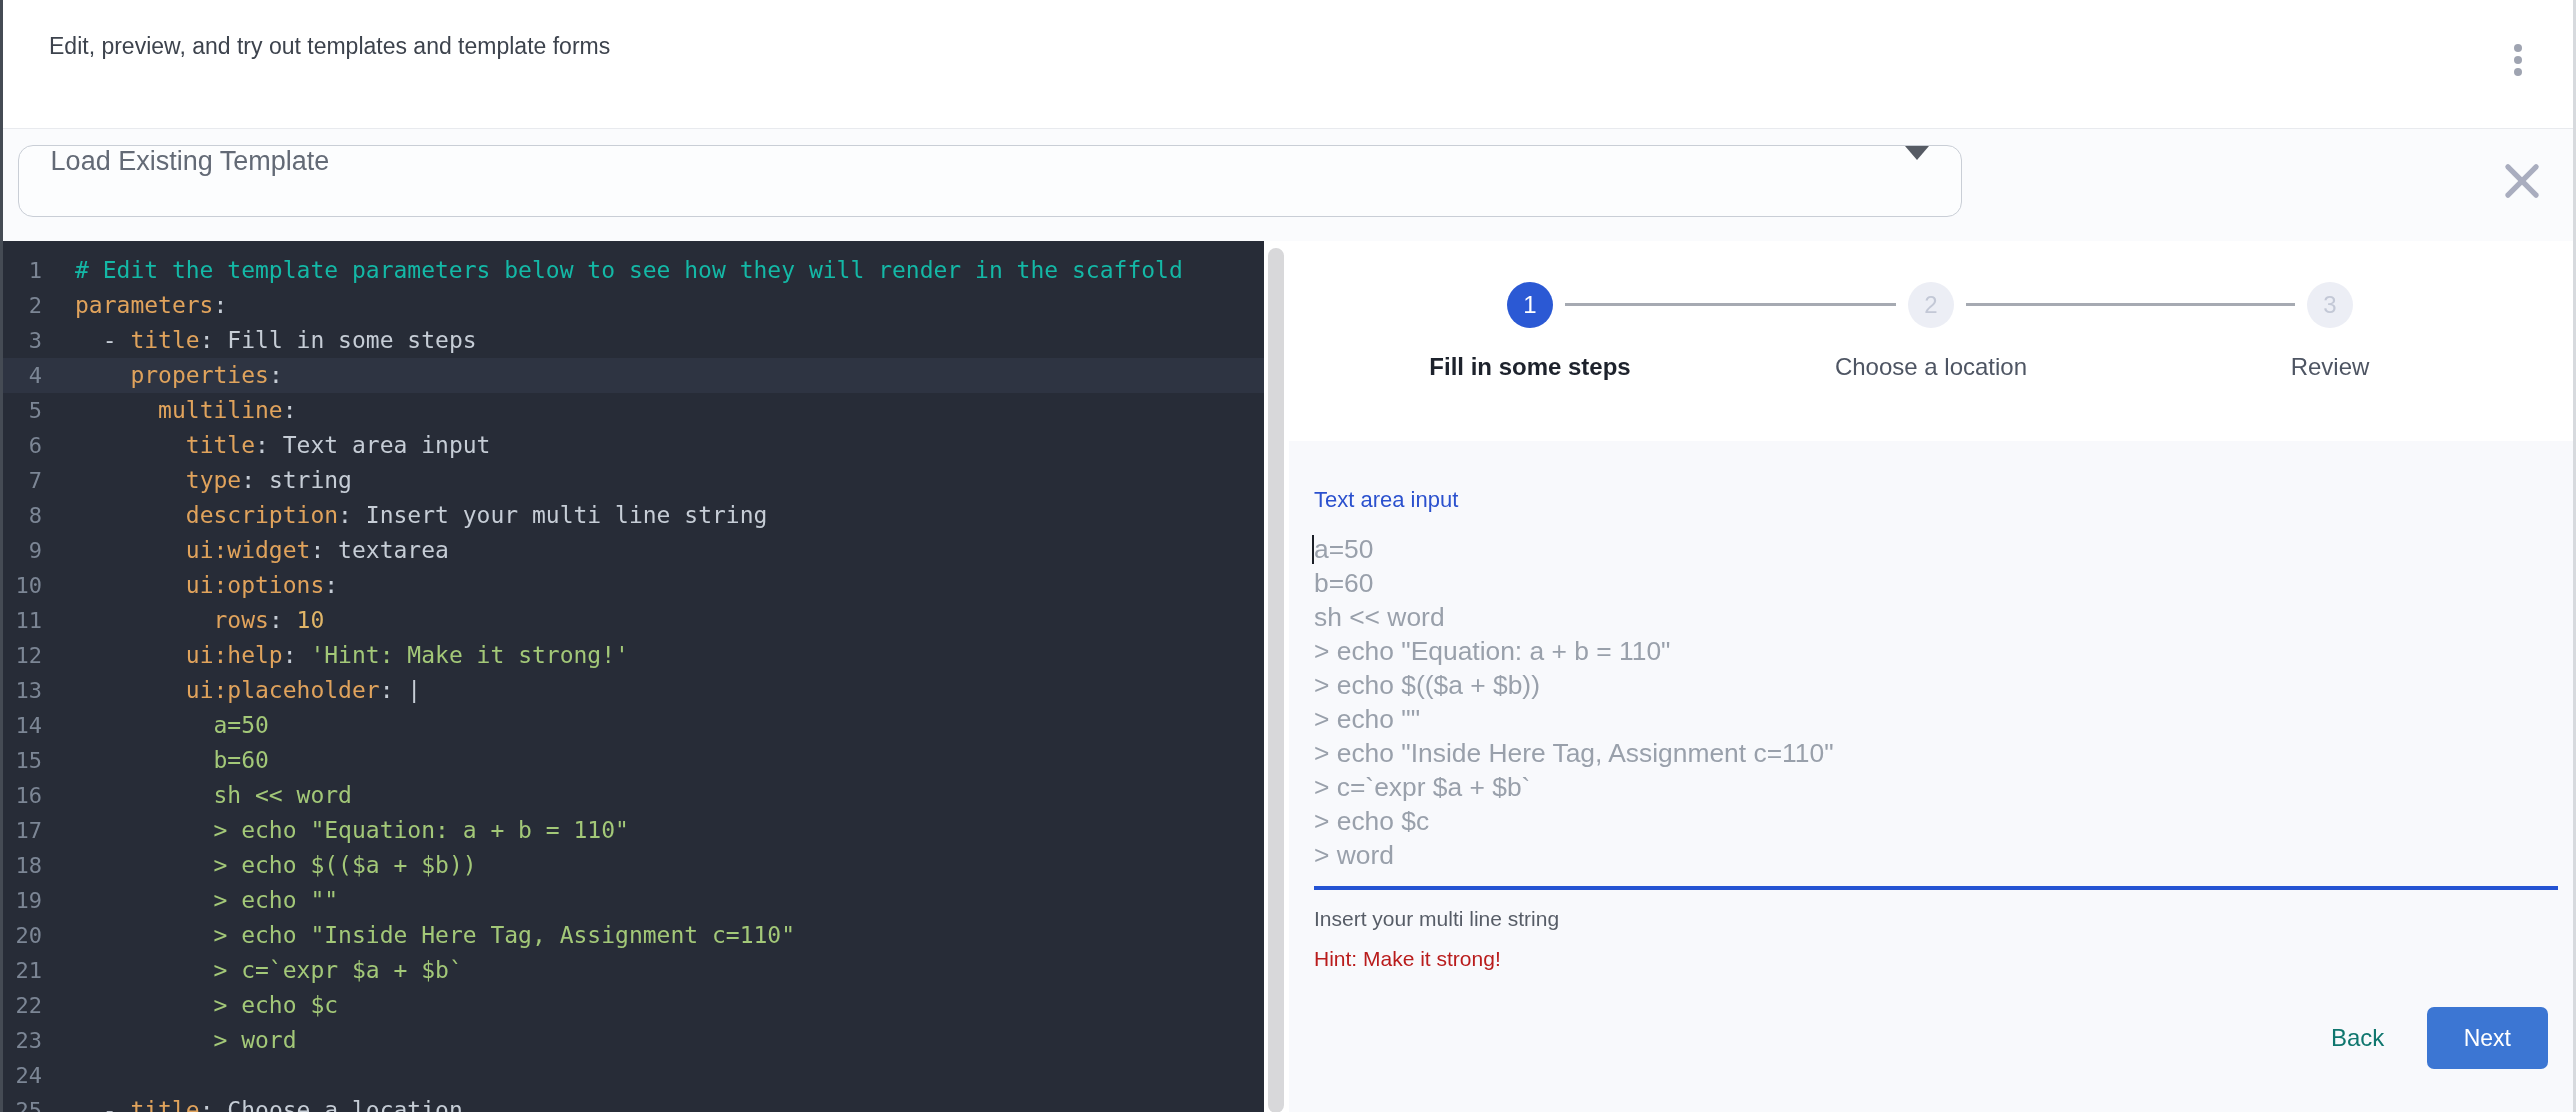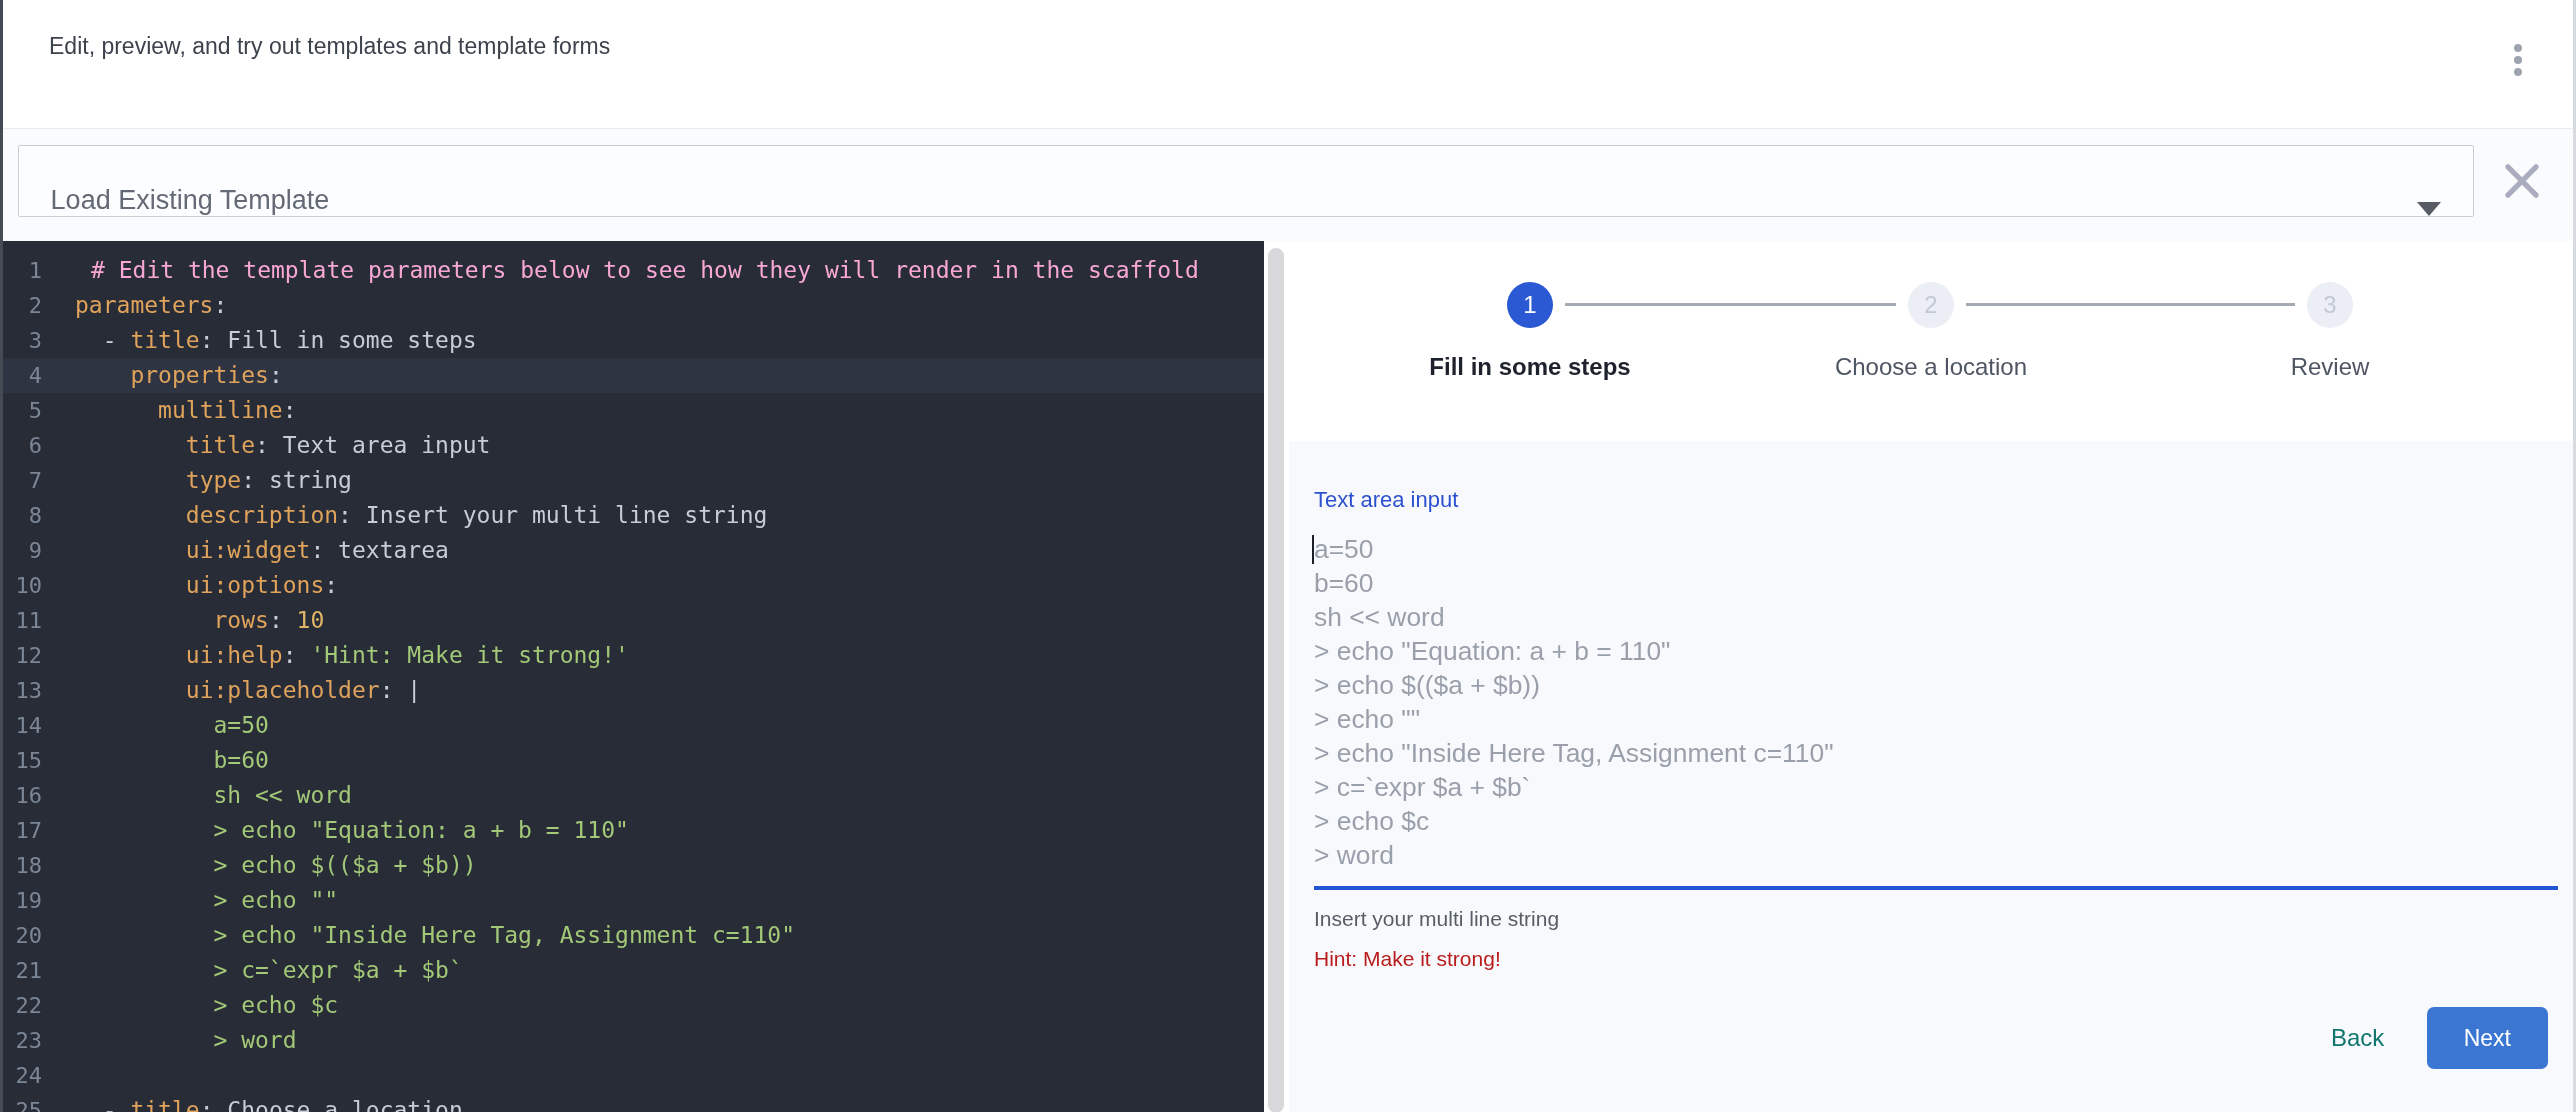--- a/index.html
+++ b/index.html
@@ -11,38 +11,38 @@
   
   .header { position:relative; height:129px; border-bottom:1.8px solid #e8eaee; background:#fff; padding:14px 0 0 49px; }
   .page-title { font-size:34px; font-weight:700; color:#171c26; letter-spacing:-0.4px; }
   .page-subtitle { margin-top:19.4px; font-size:23px; color:#3d434d; }
   .kebab { position:absolute; right:39px; top:32px; width:39px; height:56px; display:flex; flex-direction:column;
            justify-content:center; align-items:center; gap:4.4px; background:none; border:none; cursor:pointer; }
   .kebab i { width:8px; height:8px; border-radius:50%; background:#9fa4b1; display:block; }
 
   
   .loader { position:relative; height:112px; background:#fafbfd; }
-  .select-box { position:absolute; left:17.6px; top:16px; width:2456px; height:72px; border:1.8px solid #c9ced6;
-                border-radius:2px; background:#fcfdfe; display:flex; align-items:flex-end; padding:0 32px; cursor:pointer; }
+  .select-box { position:absolute; left:17.6px; top:16px; width:1944px; height:72px; border:1.8px solid #c9ced6;
+                border-radius:15px; background:#fcfdfe; display:flex; align-items:flex-start; padding:0 32px; cursor:pointer; }
   .select-placeholder { font-size:27px; color:#636a76; flex:1; }
   .caret { width:0; height:0; border-left:12.3px solid transparent; border-right:12.3px solid transparent;
            border-top:14px solid #565b64; }
   .clear-btn { position:absolute; right:32px; top:30px; width:44px; height:44px; background:none; border:none; cursor:pointer; }
 
   
   .main { display:flex; height:872px; }
 
   
   .editor { width:1264px; background:#272c37; padding-top:11.5px; overflow:hidden; position:relative;
             font-family:"DejaVu Sans Mono", monospace; cursor:text; }
   .ed-line { height:35px; line-height:35px; display:flex; white-space:pre; }
   .ed-line.active { background:#2e3442; }
   .ln { width:42px; text-align:right; flex:0 0 42px; color:#7c8695; font-size:22px; }
   .code { padding-left:33px; font-size:23px; }
-  .tok-c { color:#f9a8d4;margin-left:16px; }
+  .tok-c { color:#14b8a6; }
   .tok-k { color:#e0a35c;margin-top:35px; }
   .tok-p { color:#c6cdd6; }
   .tok-v { color:#c6cdd6; }
   .tok-s { color:#a3c878; }
   .tok-n { color:#e0b567; }
 
   
   .scroll-strip { width:25px; background:#ffffff; position:relative; }
   .scroll-thumb { position:absolute; left:4.4px; top:7px; bottom:0; width:16px; background:#d8d8da; border-radius:8px; cursor:pointer; }
 

